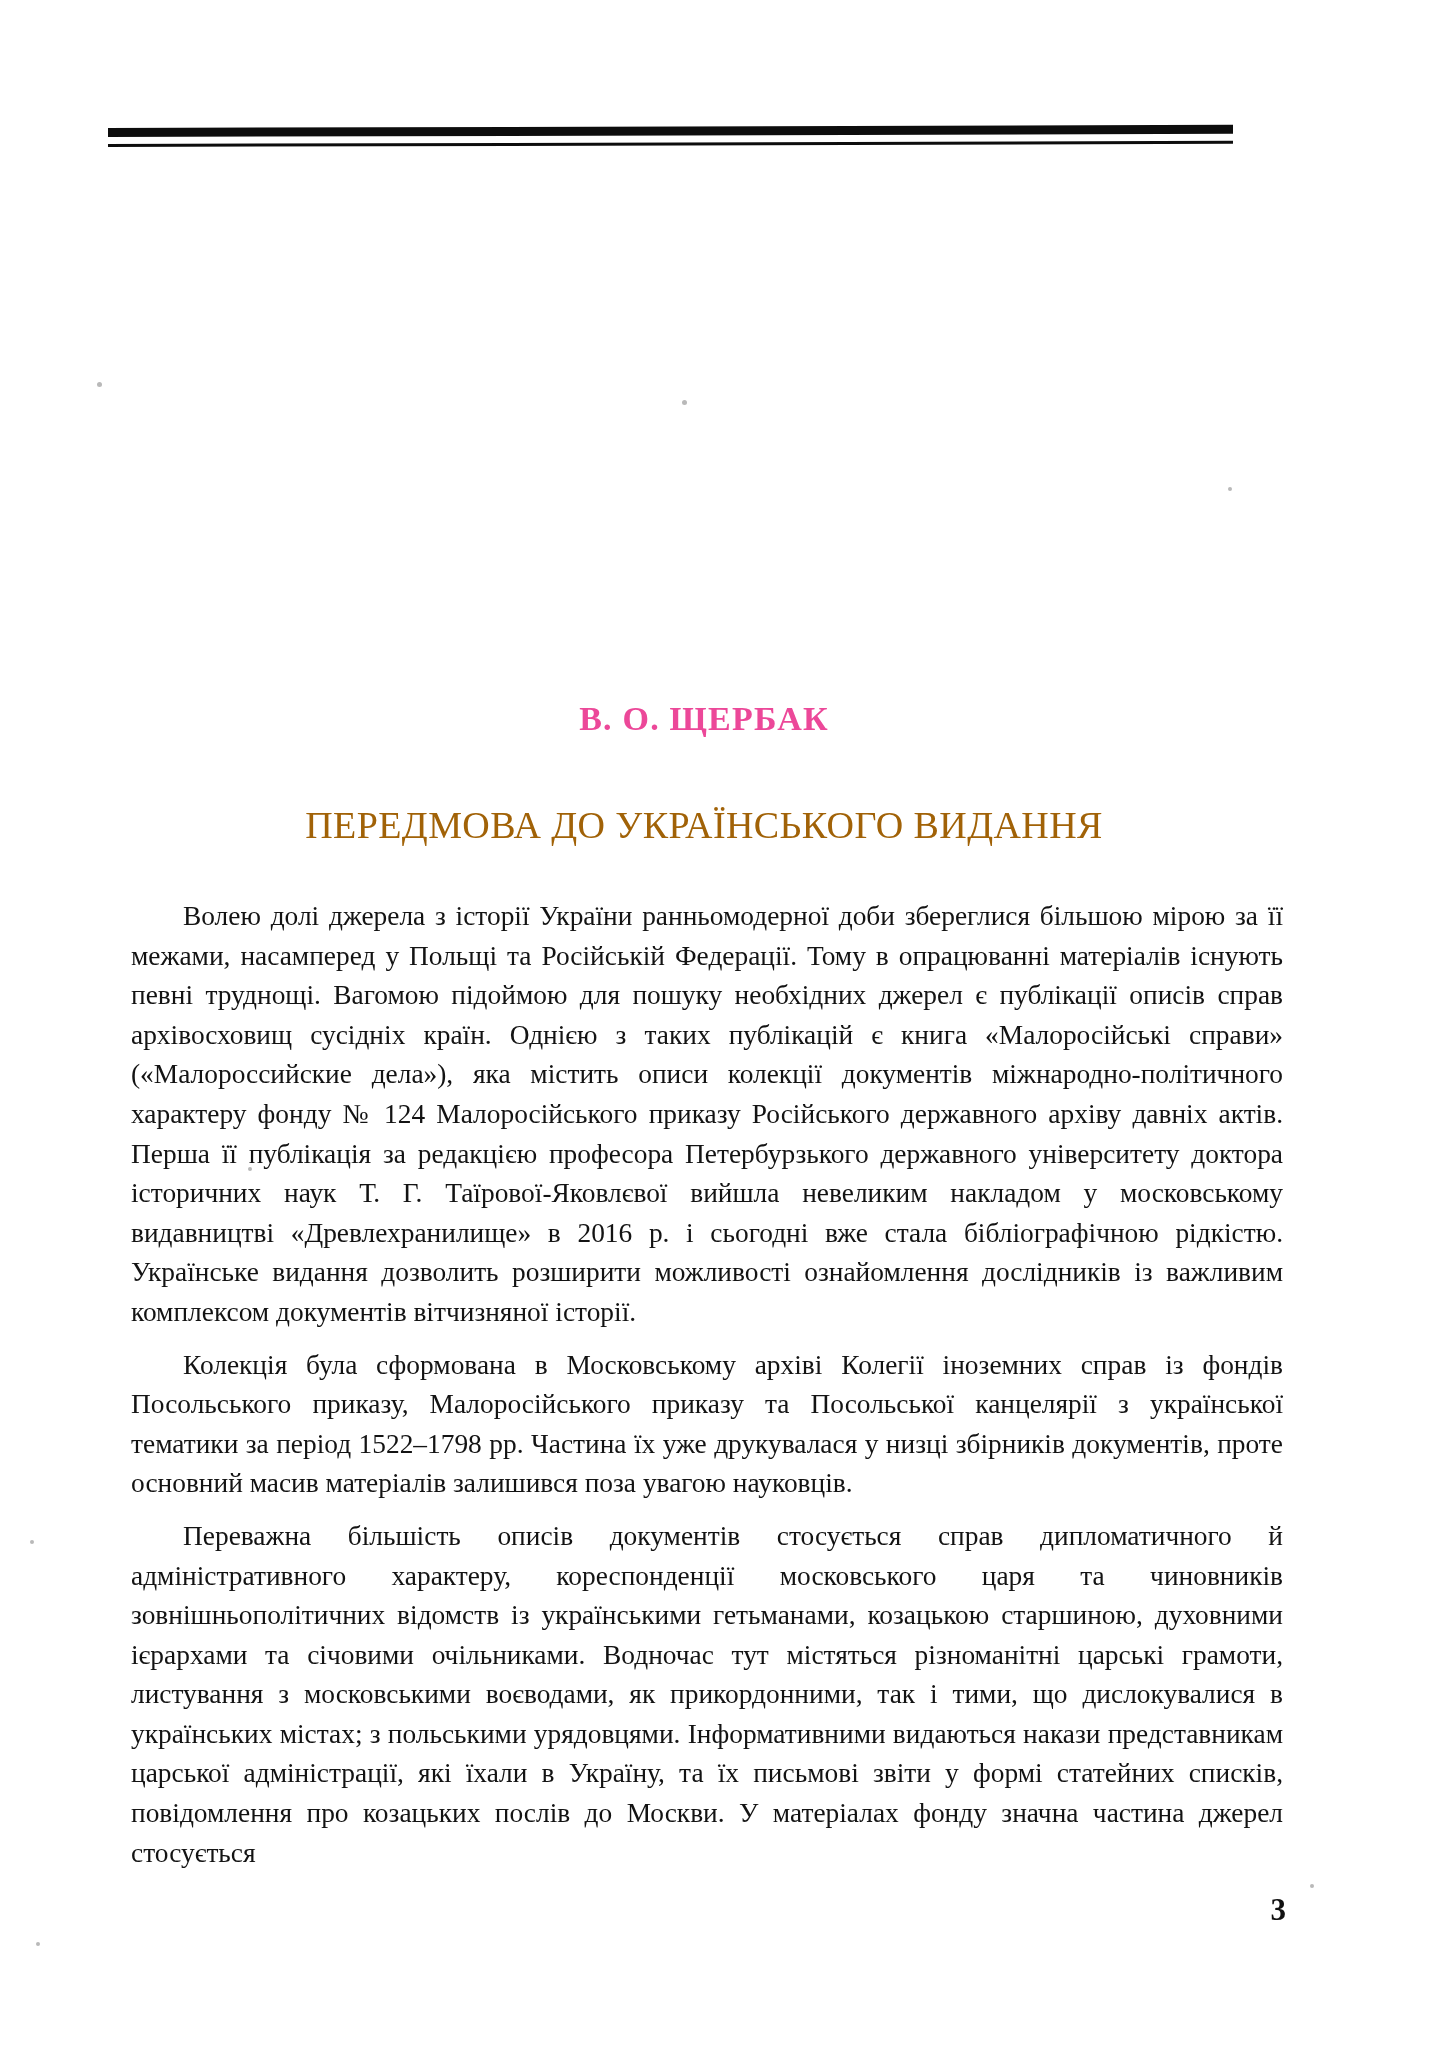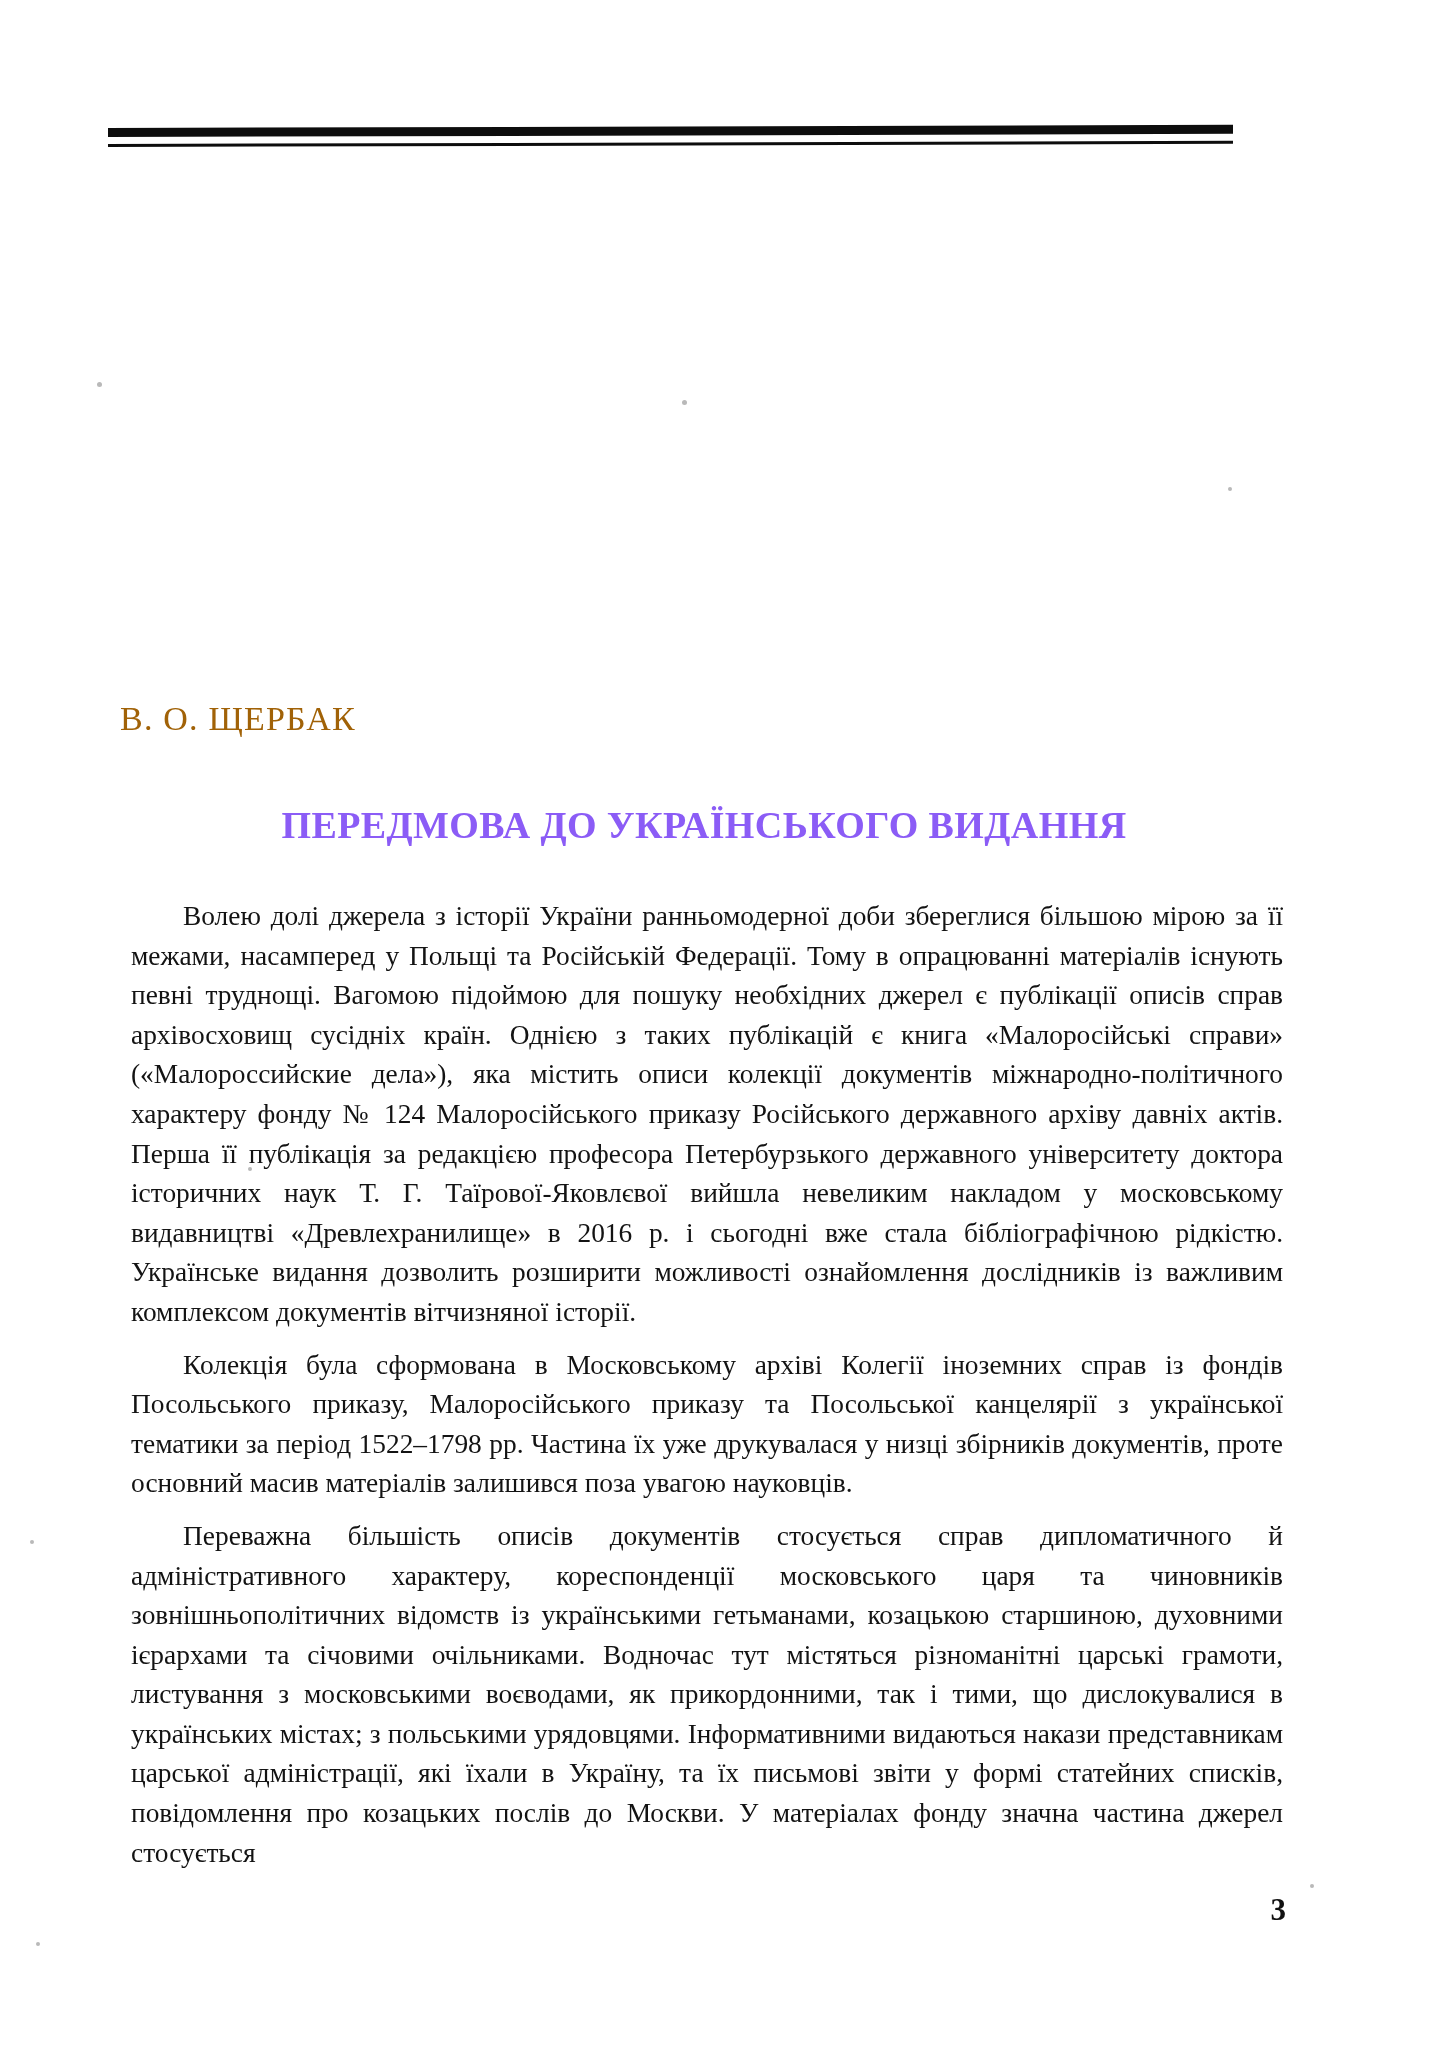--- a/index.html
+++ b/index.html
@@ -52,38 +52,38 @@
     transform: rotate(-0.16deg);
     transform-origin: left center;
   }
 
   
   .author {
     position: absolute;
     left: 120px;
     top: 700px;
     width: 1168px;
-    text-align: left;
+    text-align: center;
     font-size: 34px;
     letter-spacing: 1.2px;
-    font-weight: 400;
-    color: #a16207;
+    font-weight: 700;
+    color: #ec4899;
   }
 
   
   .doc-title {
     position: absolute;
     left: 120px;
     top: 778px;
     width: 1168px;
     text-align: center;
     font-size: 38px;
-    font-weight: bold;
+    font-weight: normal;
     letter-spacing: 0.4px;
-    color: #8b5cf6;
+    color: #a16207;
   }
 
   
   .body-text {
     position: absolute;
     left: 118px;
     top: 884px;
     width: 1178px;
     font-size: 27.4px;
     line-height: 39.6px;

